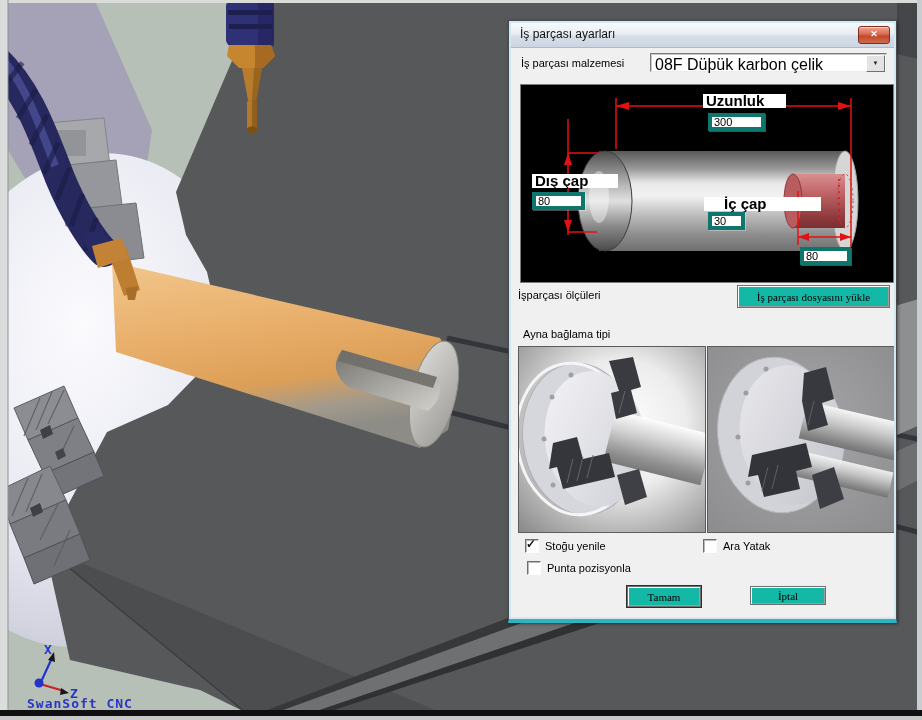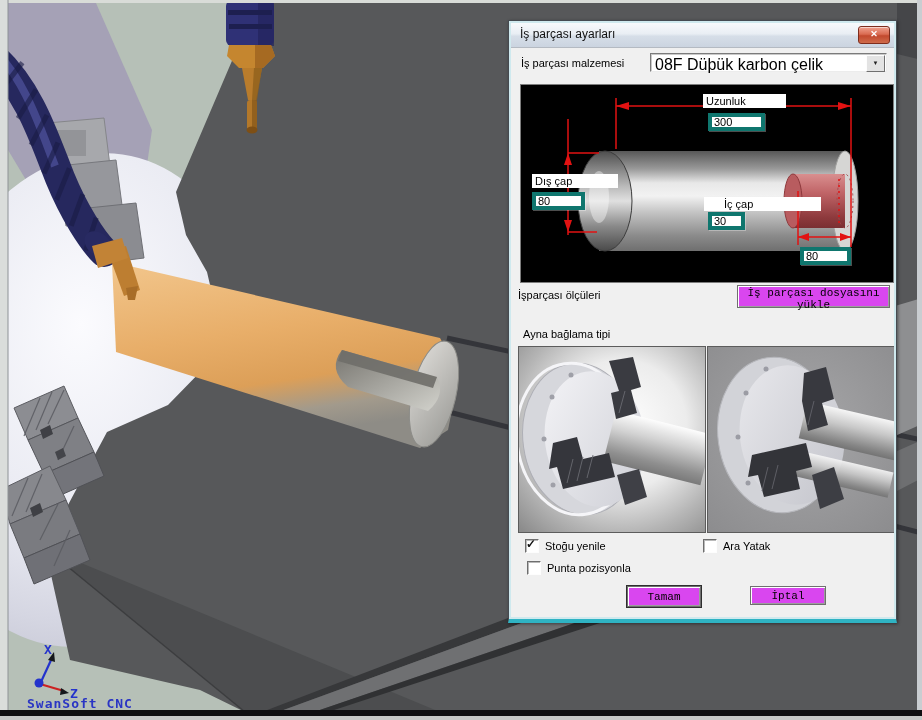--- a/index.html
+++ b/index.html
@@ -24,29 +24,29 @@
   .combo{position:absolute;left:139px;top:30px;width:237px;height:19px;box-sizing:border-box;
     background:#fff;border:1px solid;border-color:#7b7b7b #ececec #ececec #7b7b7b;
     box-shadow:inset 1px 1px 0 #c9c9c9;cursor:pointer;}
   .combo .val{position:absolute;left:4px;top:2px;font-size:16px;}
   .combo .dd{position:absolute;right:1px;top:1px;width:17px;height:15px;background:#e3e3e3;
     border:1px solid;border-color:#fdfdfd #707070 #707070 #fdfdfd;text-align:center;
     font-size:6px;line-height:14px;color:#222;}
   
   .preview{position:absolute;left:9px;top:61px;width:372px;height:197px;background:#000;
     border:1px solid #7d7d7d;box-sizing:content-box;}
-  .tagstrip{position:absolute;height:14px;background:#fff;color:#000;font-size:11px;
-    padding-left:3px;line-height:14px;}
+  .tagstrip{position:absolute;height:14px;background:#fff;color:#000;font-size:15px;
+    padding-left:3px;line-height:14px;font-weight:bold;}
   .dim-input{position:absolute;height:18px;box-sizing:border-box;background:#fff;
     border:4px solid #0f766e;box-shadow:1px 1px 0 rgba(255,255,255,.3);
     font-family:"Liberation Sans",sans-serif;font-size:11px;padding:0 2px;color:#000;}
   
-  .win-btn{position:absolute;box-sizing:border-box;background:#d946ef;border:1px solid #6f6f6f;
+  .win-btn{position:absolute;box-sizing:border-box;background:#14b8a6;border:1px solid #6f6f6f;
     box-shadow:inset 1px 1px 0 #ffffff,inset -1px -1px 0 #9d9d9d;
-    font-family:Liberation Mono, monospace;font-size:11px;color:#000;text-align:center;cursor:pointer;}
+    font-family:Liberation Serif, serif;font-size:11px;color:#000;text-align:center;cursor:pointer;}
   .default-btn{outline:1px solid #2e2e2e;}
   
   .chuckbox{position:absolute;width:186px;height:185px;border:1px solid #5c5c5c;background:#909092;overflow:hidden;cursor:pointer;}
   
   .cbrow{position:absolute;display:flex;align-items:center;cursor:pointer;}
   .cb{width:12px;height:12px;background:#fff;border:1px solid;border-color:#6e6e6e #fdfdfd #fdfdfd #6e6e6e;
     box-shadow:inset 1px 1px 0 #b9b9b9;margin-right:6px;position:relative;}
   .cb .check{position:absolute;left:0px;top:-3px;font-size:12px;font-weight:bold;color:#111;}
   .cblabel{font-size:11px;color:#000;}
 </style>

